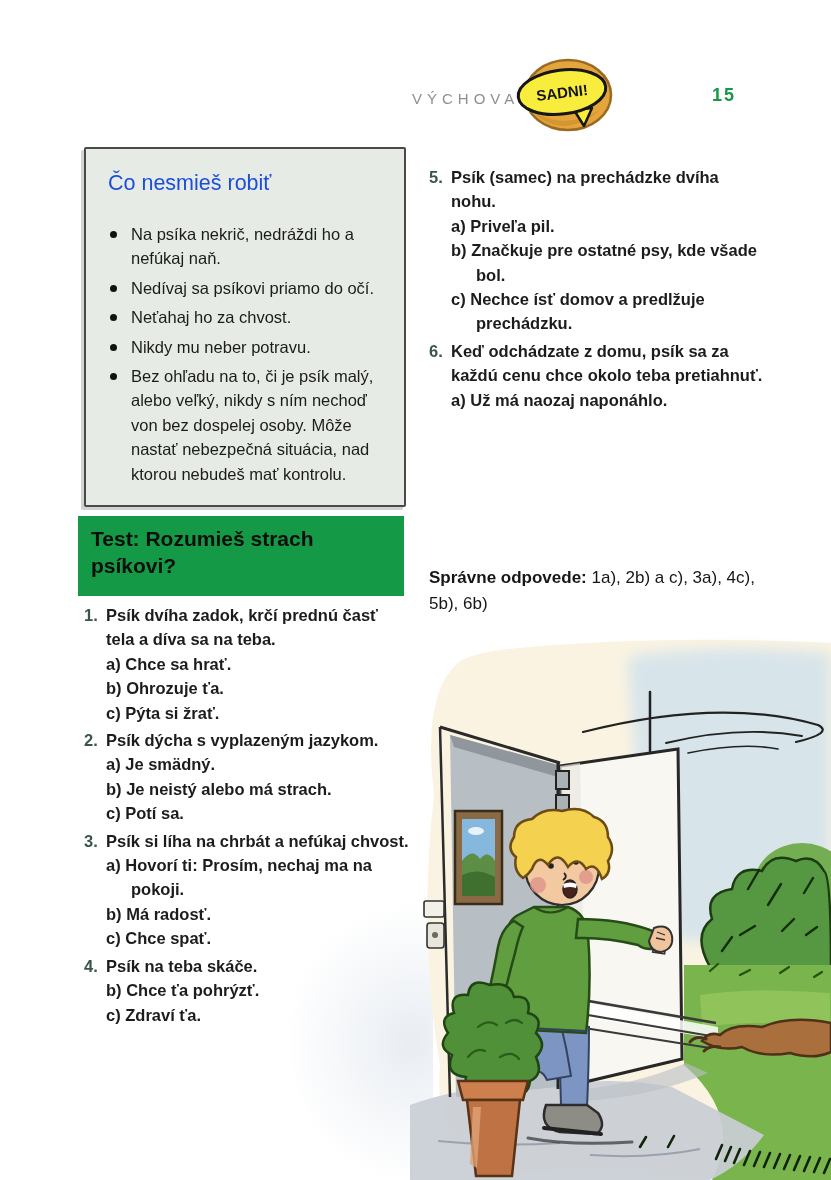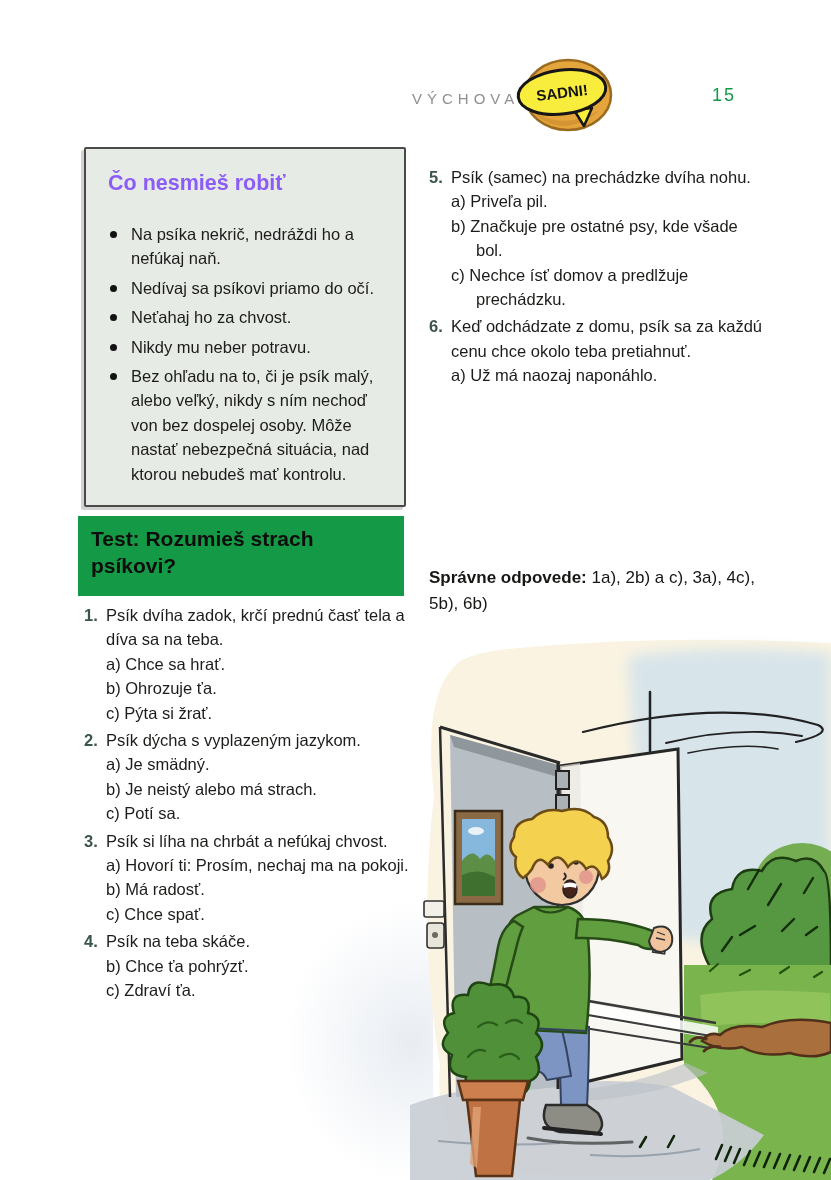--- a/index.html
+++ b/index.html
@@ -3,42 +3,42 @@
 <meta charset="utf-8">
 <style>
   html,body{margin:0;padding:0;background:#ffffff;}
   .page{position:relative;width:831px;height:1180px;background:#ffffff;overflow:hidden;
         font-family:"Liberation Sans",sans-serif;color:#1c1c1a;}
 
   
   .section-label{position:absolute;left:412px;top:90px;font-size:15px;letter-spacing:5px;color:#8f8f8f;}
   .badge{position:absolute;left:512px;top:58px;width:106px;height:76px;}
   .badge svg text{font-family:"Liberation Sans",sans-serif;}
-  .page-number{position:absolute;left:712px;top:85px;font-size:18px;font-weight:normal;color:#149a47;letter-spacing:2px;text-align:center;}
+  .page-number{position:absolute;left:712px;top:85px;font-size:18px;font-weight:bold;color:#149a47;letter-spacing:2px;text-align:center;}
 
   
   .rules-box{position:absolute;left:84px;top:147px;width:322px;min-height:357px;box-sizing:border-box;
              background:#e7ebe6;border:2.5px solid #4a4a48;border-radius:2px;
              box-shadow:-3px 3px 0 rgba(90,95,90,.28);padding:20px 20px 14px 22px;}
-  .rules-title{font-size:21.5px;font-weight:bold;margin:2px 0 26px 0;color:#8b5cf6;}
+  .rules-title{font-size:21.5px;font-weight:normal;margin:2px 0 26px 0;color:#1d4ed8;}
   .rules-list{list-style:none;margin:0;padding:0;}
   .rules-list li{position:relative;padding-left:23px;font-size:16.5px;line-height:1.48;margin-bottom:5px;}
   .rules-list li::before{content:"";position:absolute;left:2px;top:9px;width:7px;height:7px;border-radius:50%;background:#121212;}
 
   
   .test-banner{position:absolute;left:78px;top:516px;width:326px;box-sizing:border-box;
                background:#149a47;color:#0d0d0b;font-weight:bold;font-size:21px;line-height:1.28;
                padding:10px 12px 12px 13px;min-height:80px;}
 
   
   .questions-left{position:absolute;left:84px;top:603px;width:326px;}
   .questions-right{position:absolute;left:429px;top:165px;width:334px;}
   .question{display:flex;font-size:16.5px;line-height:1.48;margin-bottom:3px;}
   .q-num{flex:0 0 22px;font-weight:bold;color:#3a564b;}
-  .q-body{flex:1;}
+  .q-body{flex:1;font-weight:bold;}
   .q-option{padding-left:25px;text-indent:-25px;}
 
   
   .answers{position:absolute;left:429px;top:548px;width:344px;font-size:17px;line-height:1.5;color:#161614;}
   .answers-label{font-weight:bold;}
 
   
   .wash-left{position:absolute;left:288px;top:905px;width:145px;height:275px;
              background:radial-gradient(ellipse at 85% 50%, rgba(214,222,232,.55), rgba(214,222,232,0) 72%);}
   .illustration{position:absolute;left:410px;top:635px;width:421px;height:545px;}

